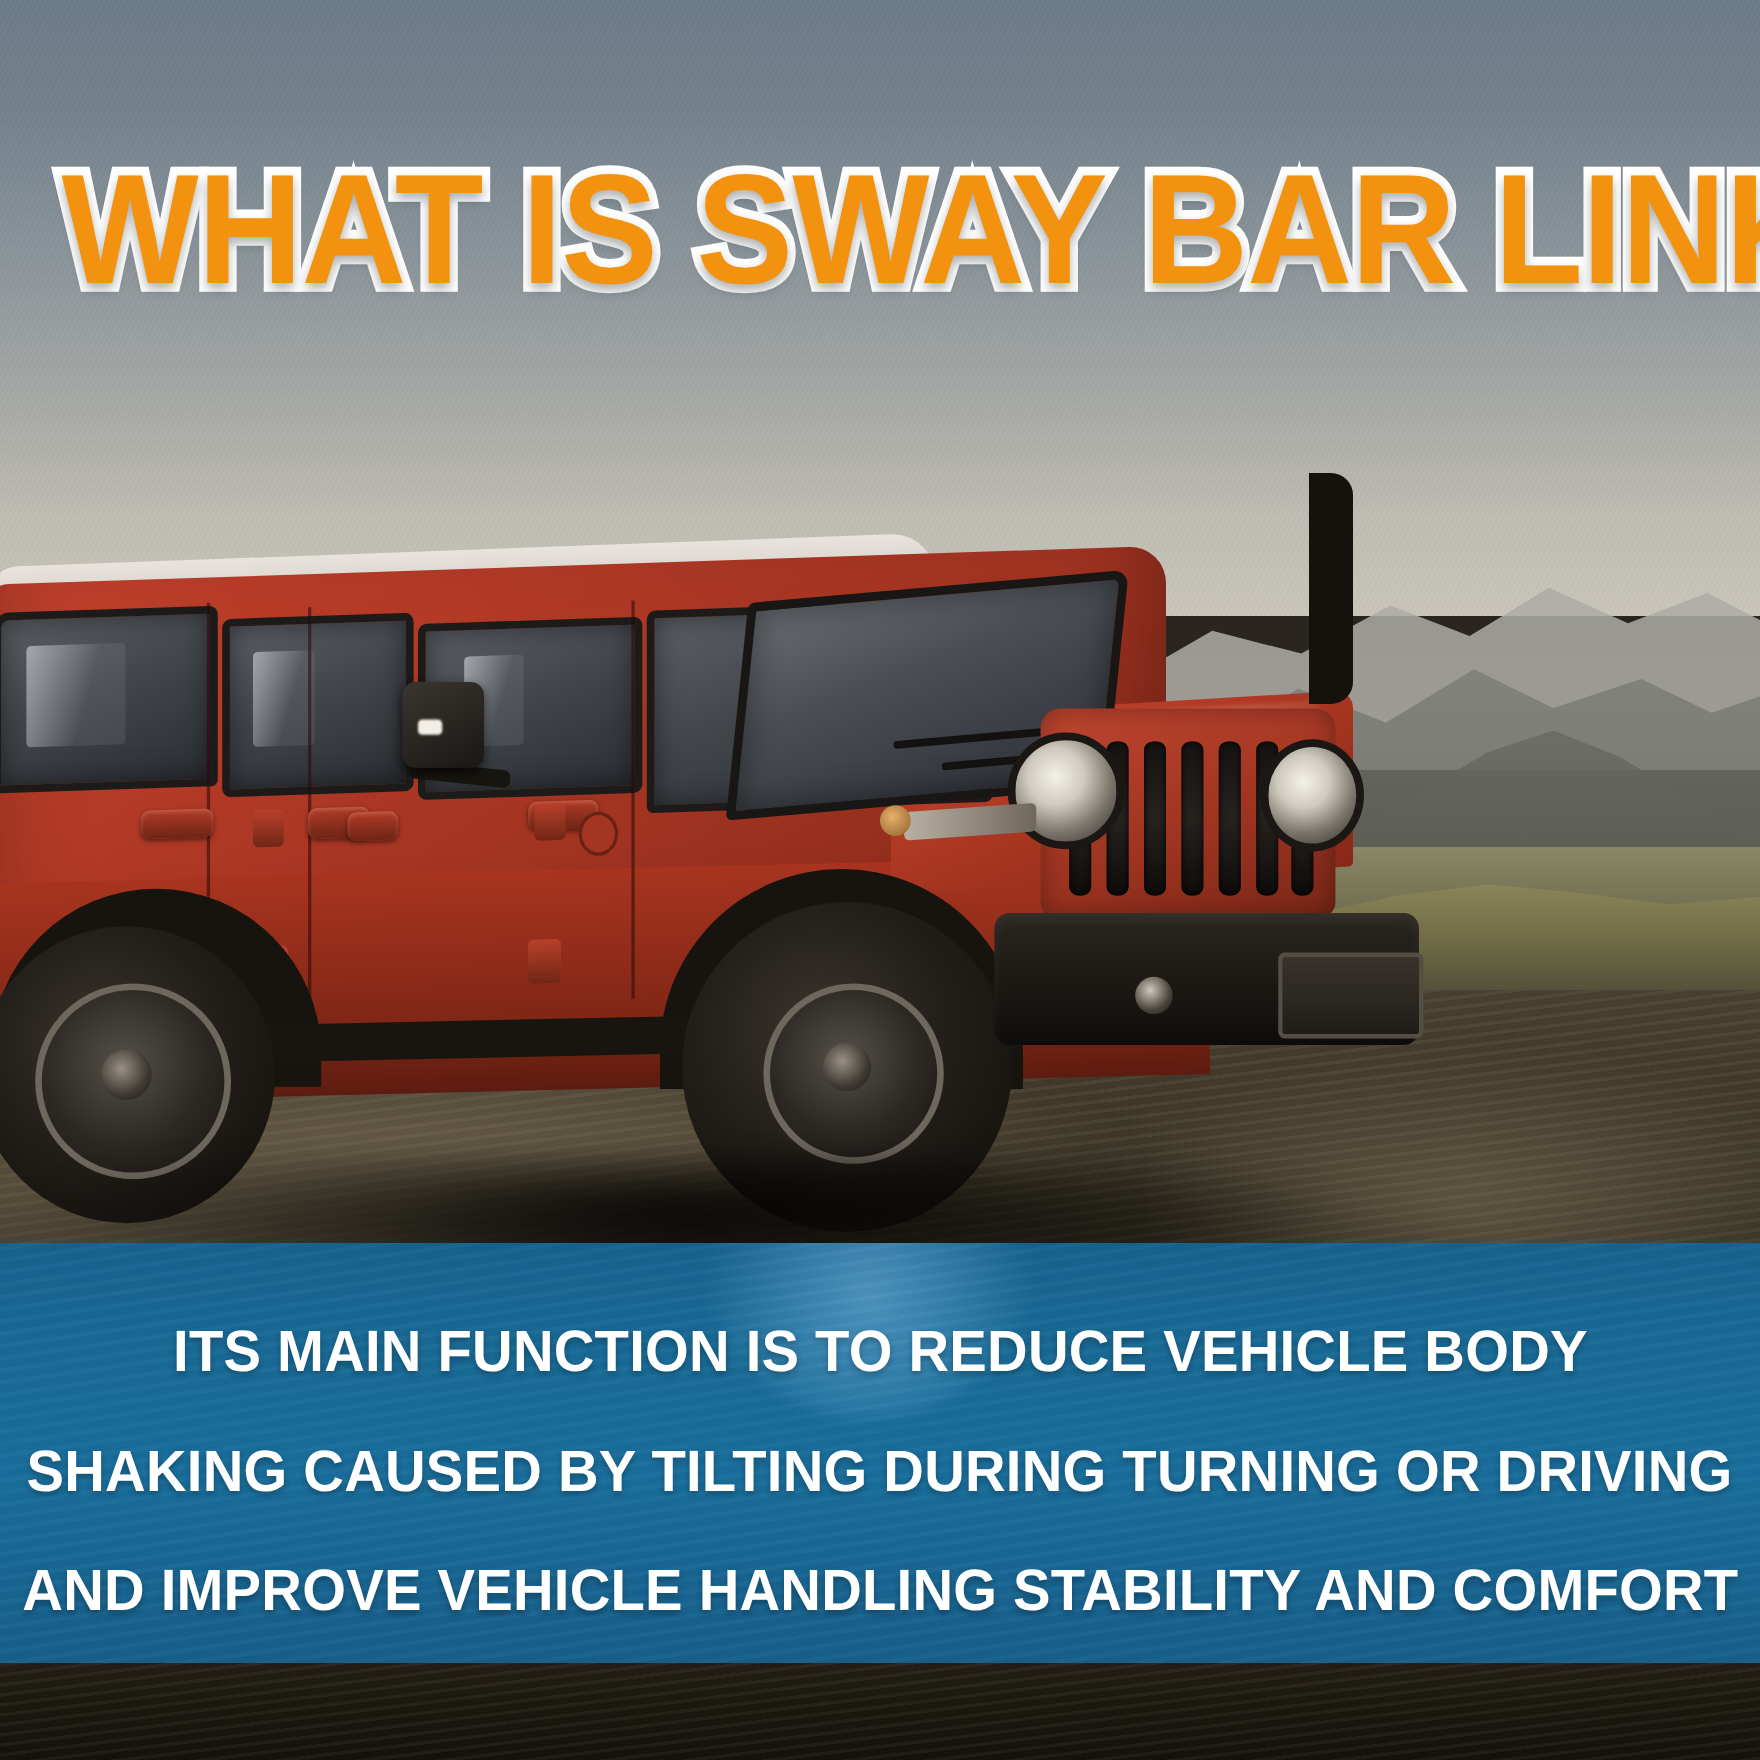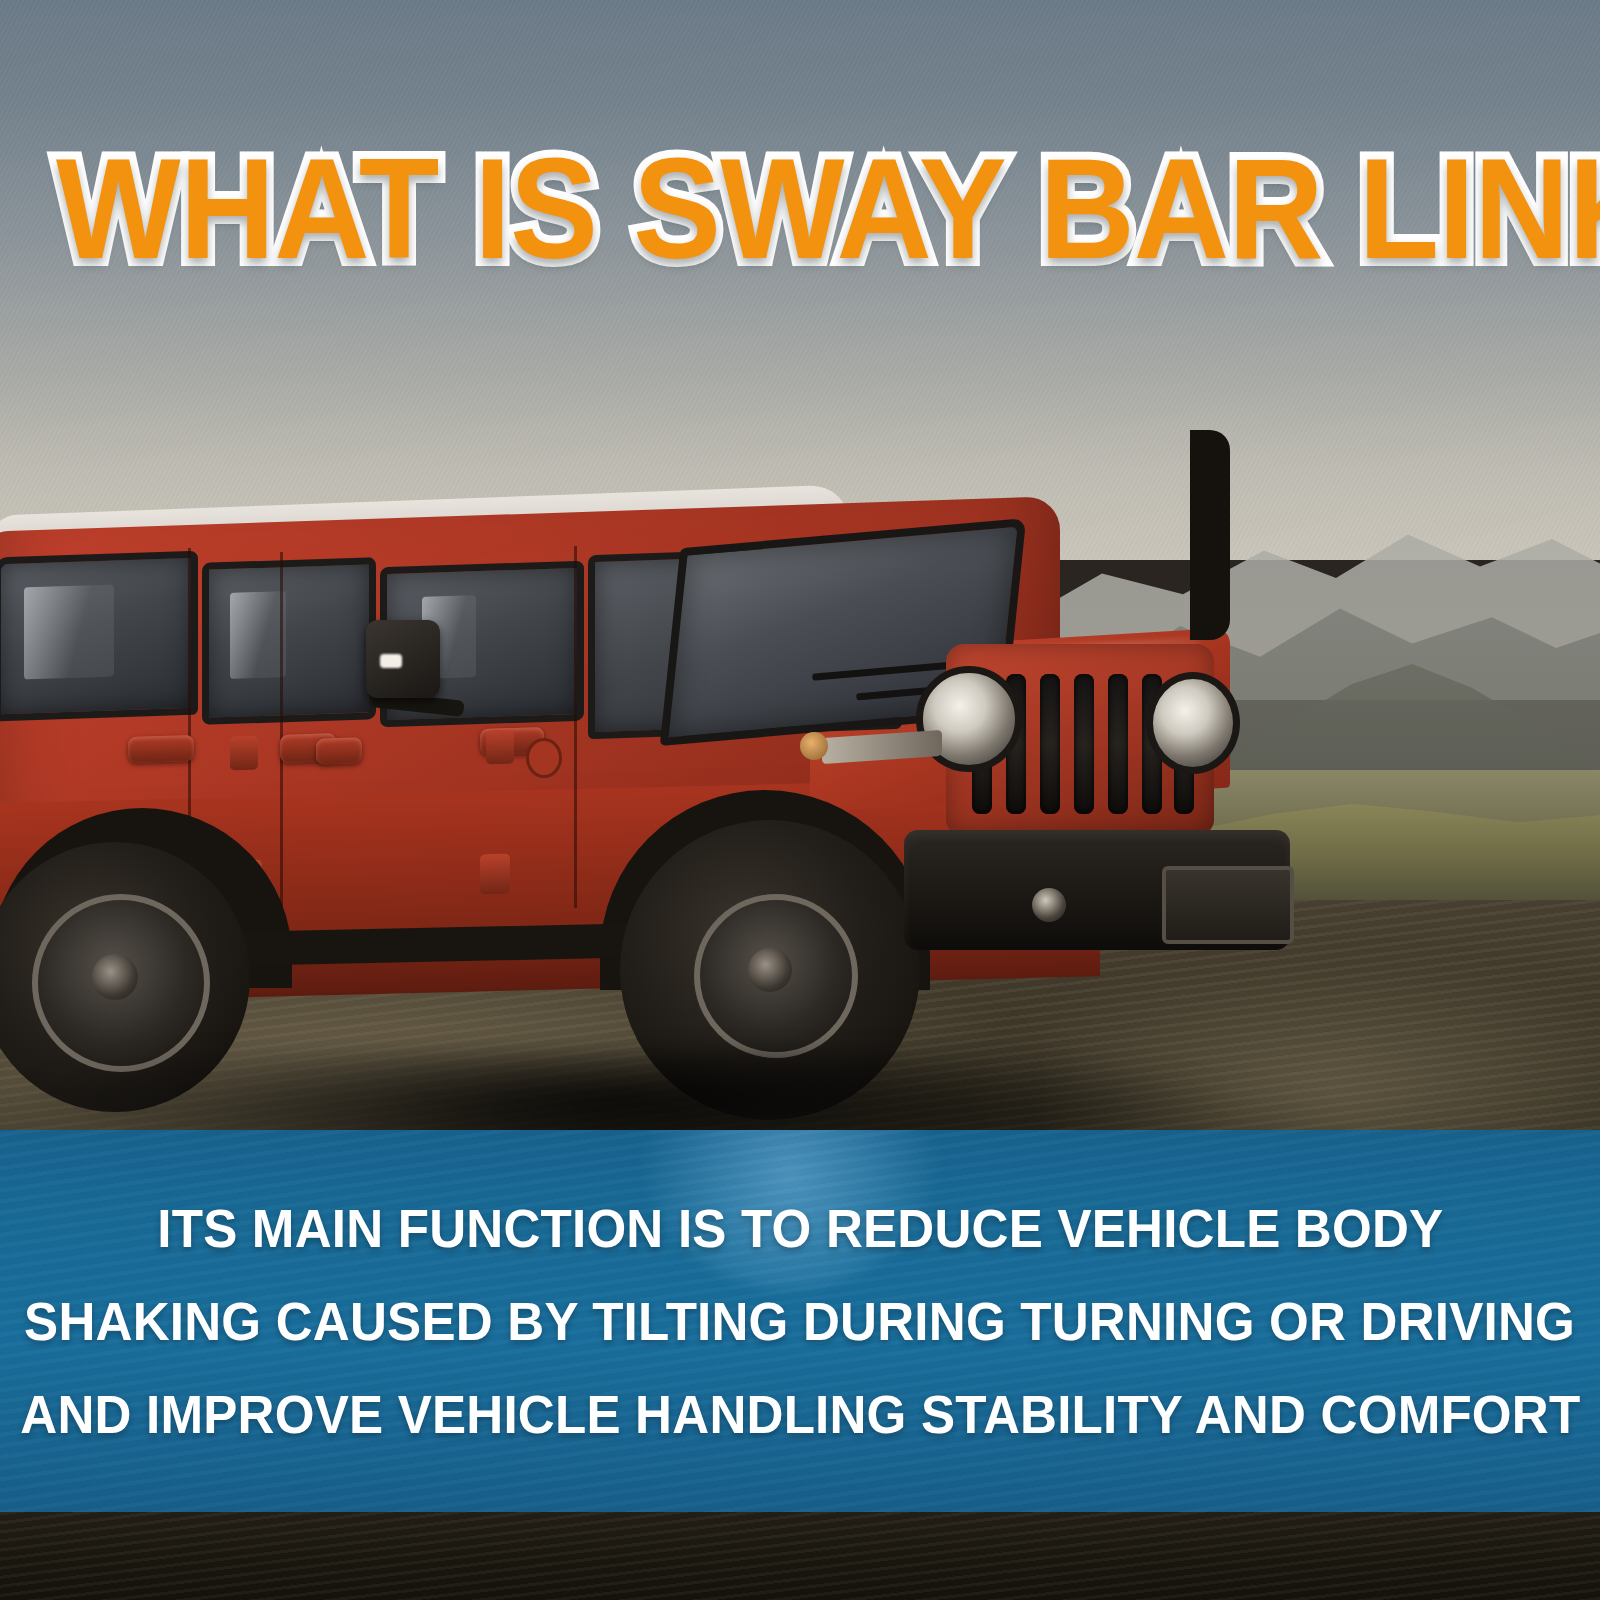--- a/index.html
+++ b/index.html
@@ -271,23 +271,23 @@
     position:absolute;left:640px;top:-120px;width:300px;height:280px;
     border-radius:50%;
     background:radial-gradient(circle at 50% 60%, rgba(120,185,225,.55), rgba(120,185,225,0) 68%);
     filter:blur(6px);
   }
   .band-streaks{
     position:absolute;left:0;top:0;width:1600px;height:382px;
     background:repeating-linear-gradient(-8deg, rgba(255,255,255,.022) 0 4px, rgba(0,0,0,.02) 4px 11px);
   }
   .bandtext{
-    position:absolute;left:0;top:0;width:1600px;height:382px;
+    position:absolute;left:0;top:16px;width:1600px;height:382px;
     display:flex;flex-direction:column;justify-content:center;align-items:center;
-    gap:32px;
+    gap:48px;
   }
   .bline{
     color:#ffffff;
     font-family:"Liberation Sans", sans-serif;
     font-weight:bold;
     font-size:53px;
     letter-spacing:.2px;
     transform:scaleX(.965);
     white-space:nowrap;
     text-shadow:0 3px 6px rgba(0,0,0,.28);

